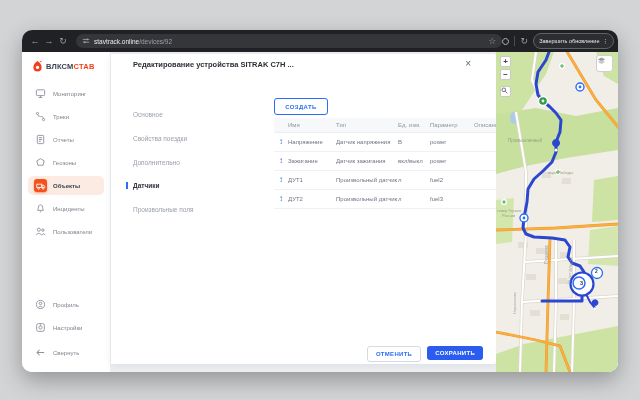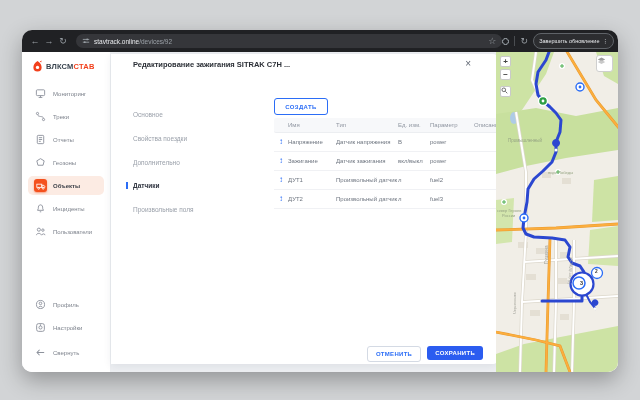--- a/index.html
+++ b/index.html
@@ -225,21 +225,21 @@
                   <polyline points="5,3 2.2,6 5,9"></polyline>
                 </g>
               </svg>
           </span>
           <span class="lbl">Свернуть</span>
         </div>
       </div>
 
       <div class="main">
         <div class="modal">
-          <div class="modal-title">Редактирование зажигания SITRAK C7H ...</div>
+          <div class="modal-title">Редактирование устройства SITRAK C7H ...</div>
           <div class="modal-close">×</div>
 
           <div class="vtab" style="top:57px">Основное</div>
           <div class="vtab" style="top:81px">Свойства поездки</div>
           <div class="vtab" style="top:105px">Дополнительно</div>
           <div class="vtab active" style="top:128px">Датчики</div>
           <div class="vtab" style="top:152px">Произвольные поля</div>
 
           <div class="create-btn">СОЗДАТЬ</div>
 

